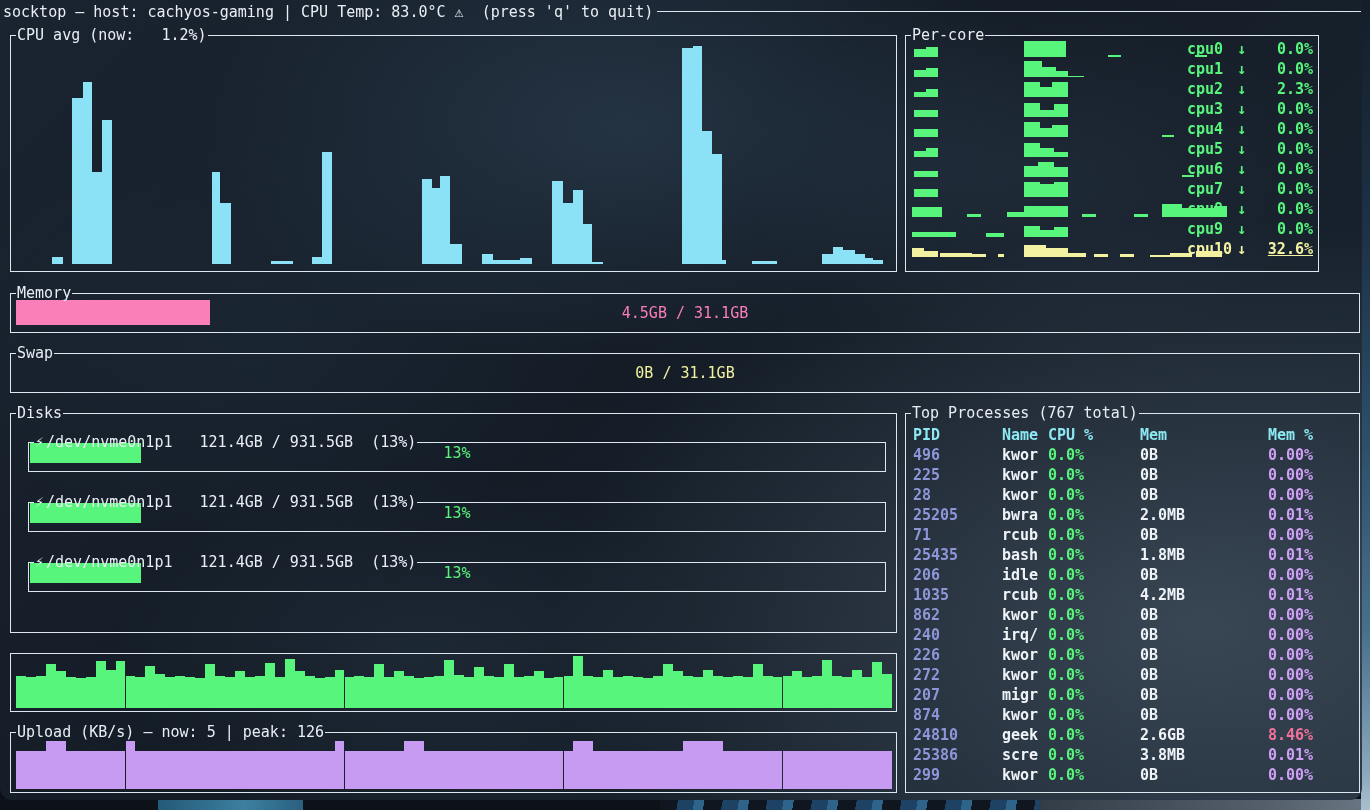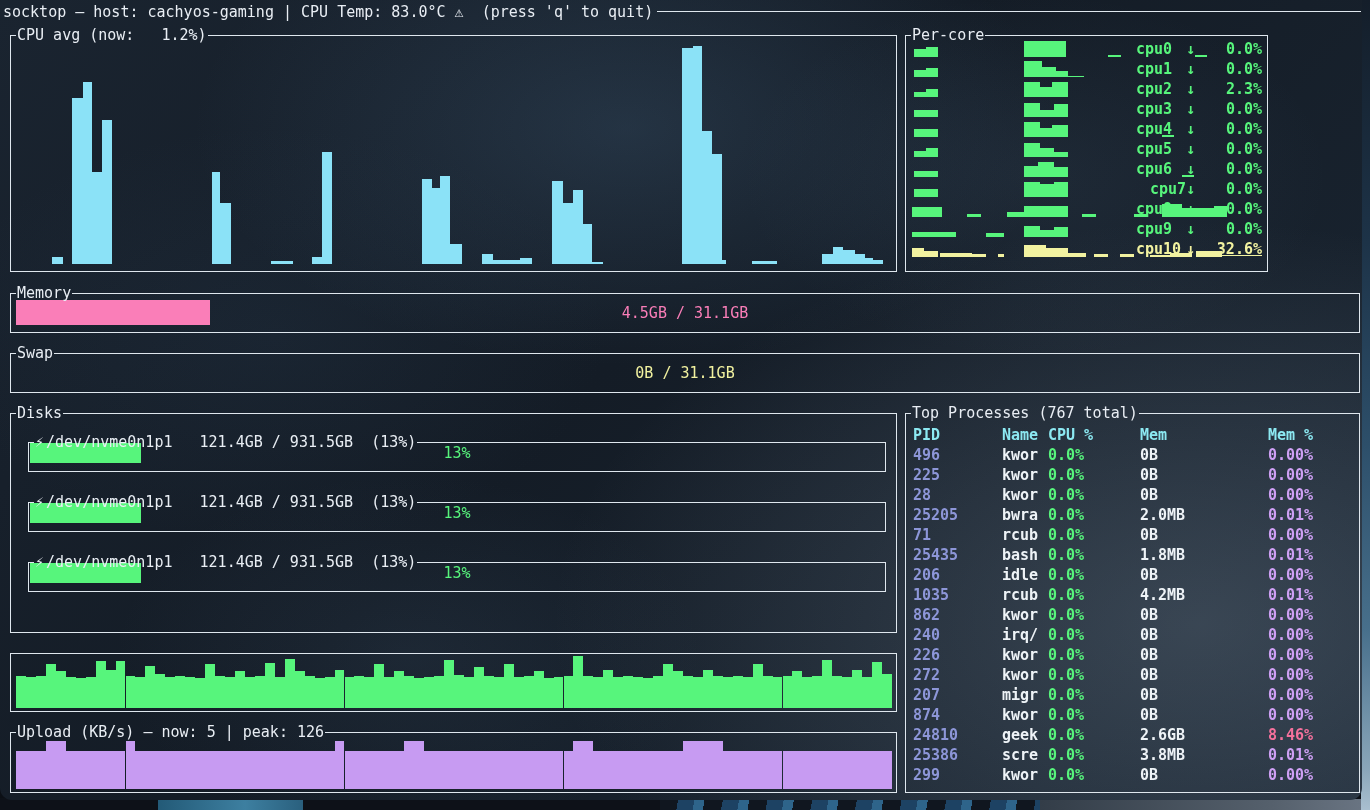--- a/index.html
+++ b/index.html
@@ -121,21 +121,21 @@
           <div class="sbar" style="left: 736px; width: 25px; height: 1.5%; background: rgb(139, 226, 247); position: absolute; bottom: 0px;"></div>
           <div class="sbar" style="left: 806px; width: 11px; height: 4.3%; background: rgb(139, 226, 247); position: absolute; bottom: 0px;"></div>
           <div class="sbar" style="left: 817px; width: 10px; height: 7.6%; background: rgb(139, 226, 247); position: absolute; bottom: 0px;"></div>
           <div class="sbar" style="left: 827px; width: 12px; height: 6.3%; background: rgb(139, 226, 247); position: absolute; bottom: 0px;"></div>
           <div class="sbar" style="left: 839px; width: 10px; height: 4.3%; background: rgb(139, 226, 247); position: absolute; bottom: 0px;"></div>
           <div class="sbar" style="left: 849px; width: 8px; height: 2.6%; background: rgb(139, 226, 247); position: absolute; bottom: 0px;"></div>
           <div class="sbar" style="left: 857px; width: 10px; height: 1.8%; background: rgb(139, 226, 247); position: absolute; bottom: 0px;"></div>
         </div>
     </div>
 
-    <div class="panel" style="left:905px;top:25px;width:363px;height:247px;">
+    <div class="panel" style="left:905px;top:25px;width:414px;height:247px;">
       <div class="phead">
         <span class="seg w6"></span>
         <span class="ptitle">Per-core</span>
         <span class="seg grow"></span>
       </div>
       <div class="pbox"></div>
       <div id="cores" style="position:absolute;left:1px;right:1px;top:14px;bottom:0;">
           <div class="core-row" style="top: 0px;">
             <div class="core-spark">
               <div class="sbar" style="left: 2px; width: 12px; height: 50%; background: rgb(87, 245, 124); position: absolute; bottom: 0px;"></div>
@@ -235,21 +235,21 @@
             </div>
           </div>
           <div class="core-row" style="top: 140px;">
             <div class="core-spark">
               <div class="sbar" style="left: 2px; width: 24px; height: 50%; background: rgb(87, 245, 124); position: absolute; bottom: 0px;"></div>
               <div class="sbar" style="left: 112px; width: 16px; height: 95%; background: rgb(87, 245, 124); position: absolute; bottom: 0px;"></div>
               <div class="sbar" style="left: 128px; width: 14px; height: 82%; background: rgb(87, 245, 124); position: absolute; bottom: 0px;"></div>
               <div class="sbar" style="left: 142px; width: 14px; height: 95%; background: rgb(87, 245, 124); position: absolute; bottom: 0px;"></div>
             </div>
             <div class="clabel">
-              <span class="cname" style="color: rgb(87, 245, 124); text-align: right;">cpu7</span>
+              <span class="cname" style="color: rgb(87, 245, 124);">cpu7</span>
               <span class="carrow" style="color: rgb(87, 245, 124);">↓</span>
               <span class="cval" style="color: rgb(87, 245, 124);">0.0%</span>
             </div>
           </div>
           <div class="core-row" style="top: 160px;">
             <div class="core-spark">
               <div class="sbar" style="left: 0px; width: 30px; height: 62%; background: rgb(87, 245, 124); position: absolute; bottom: 0px;"></div>
               <div class="sbar" style="left: 55px; width: 14px; height: 20%; background: rgb(87, 245, 124); position: absolute; bottom: 0px;"></div>
               <div class="sbar" style="left: 95px; width: 17px; height: 32%; background: rgb(87, 245, 124); position: absolute; bottom: 0px;"></div>
               <div class="sbar" style="left: 112px; width: 44px; height: 66%; background: rgb(87, 245, 124); position: absolute; bottom: 0px;"></div>

